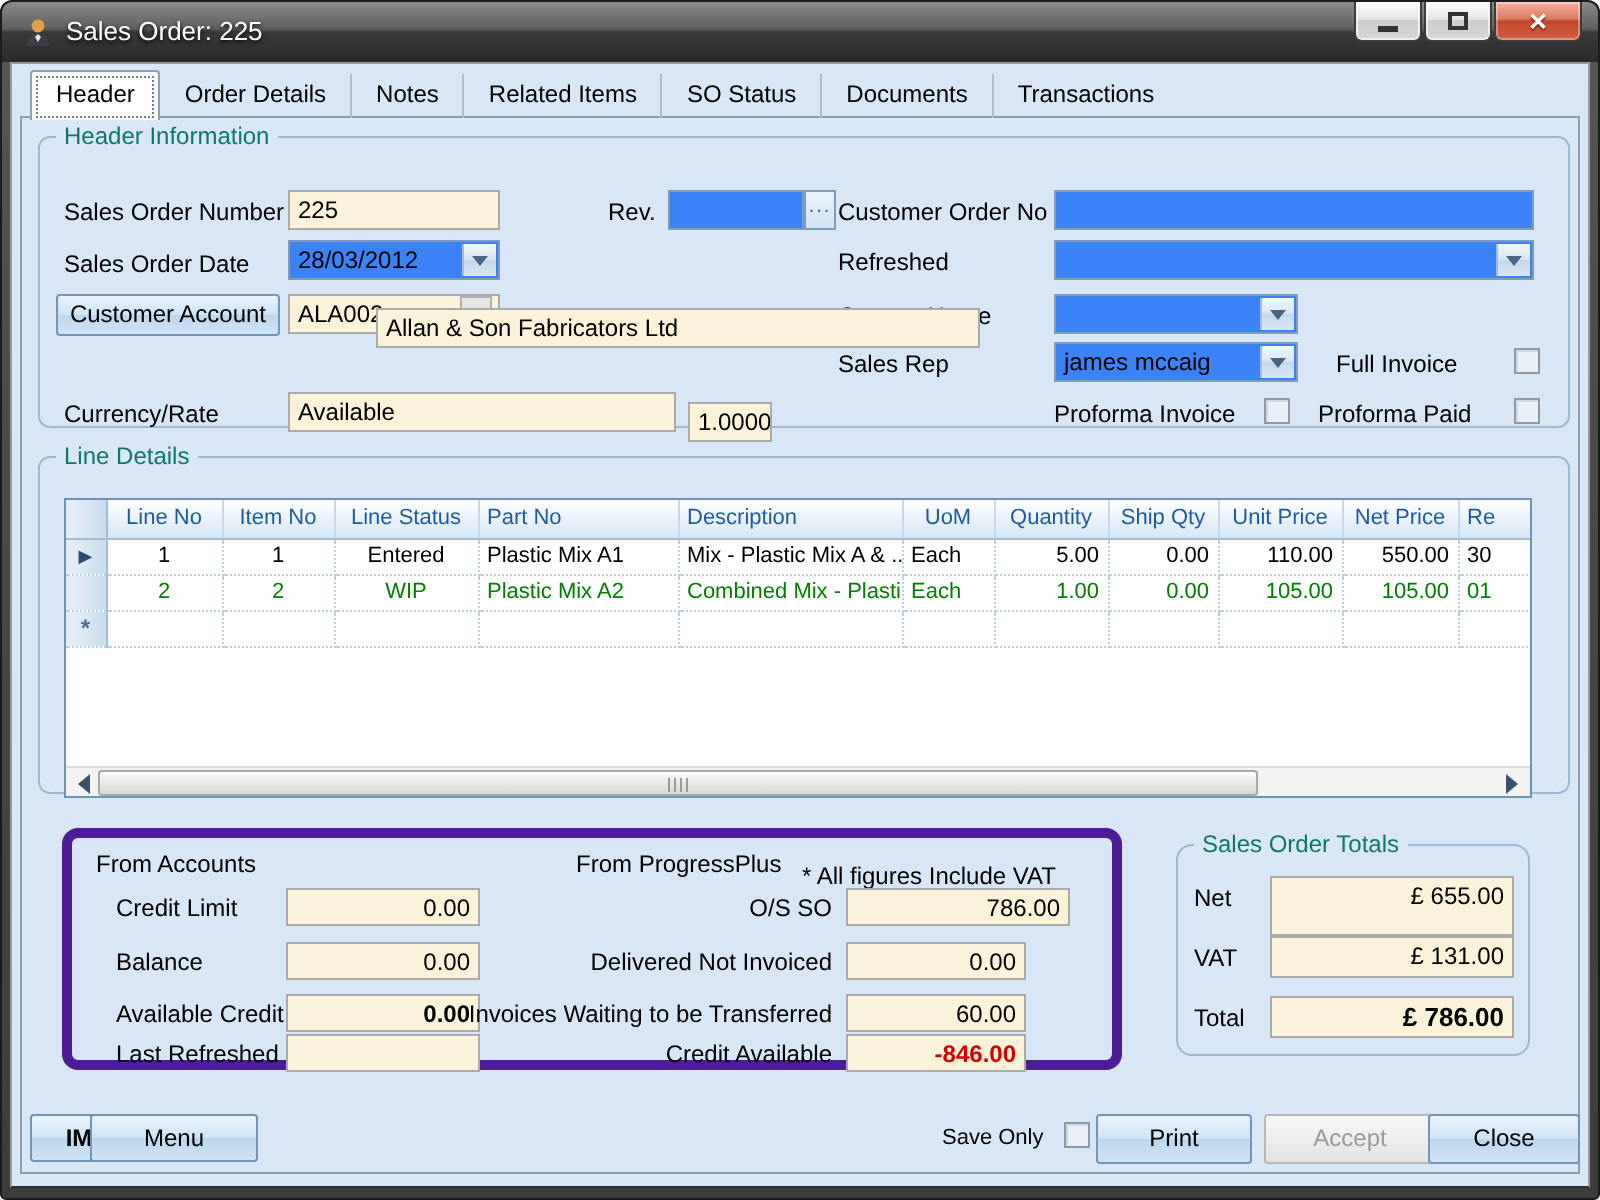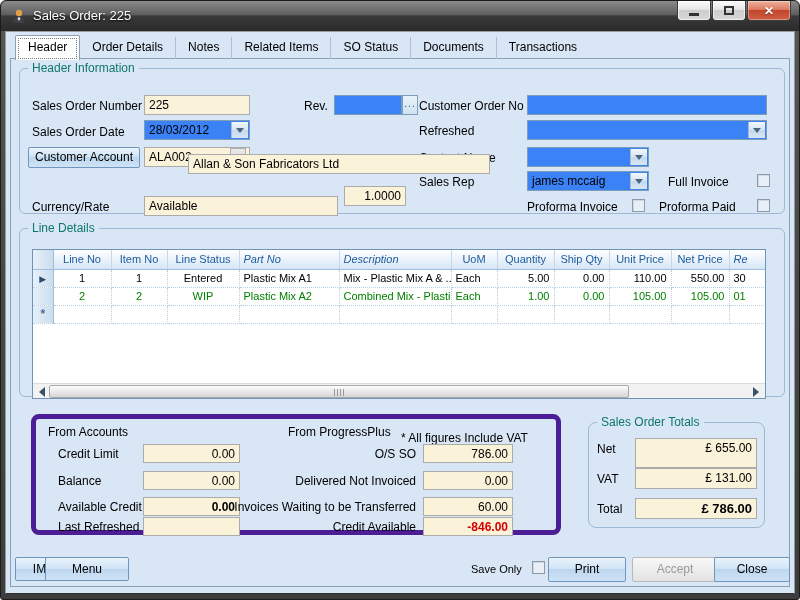--- a/index.html
+++ b/index.html
@@ -95,21 +95,21 @@
   .grid th { height:19px; font-weight:normal; color:#1e5a9e;
     background:linear-gradient(#ffffff,#eaf2fa 50%,#d5e6f6);
     border-bottom:1px solid #9fbcd8; border-left:1px solid #c6d9ec;
     white-space:nowrap; overflow:hidden; }
   .grid td { height:18px; border-right:1px dotted #b9cfe3; border-bottom:1px dotted #b9cfe3;
     white-space:nowrap; overflow:hidden; padding:0 4px; color:#000; }
   .grid tr.green td { color:#008000; }
   .grid .sel { background:linear-gradient(90deg,#e7f0f9,#cadded);
     border-right:1px solid #9fbcd8; text-align:center; padding:0; }
   .grid th.sel { border-left:none; }
-  .ta-c { text-align:center; } .ta-r { text-align:right; } .ta-l { text-align:left; padding-left:4px;font-style:italic; }
+  .ta-c { text-align:center; } .ta-r { text-align:right; } .ta-l { text-align:left; padding-left:4px; }
   .cur-arrow { color:#2b4c6f; font-size:9px; }
   .star { color:#4a6d94; font-size:12px; font-weight:bold; }
 
   
   .hscroll { position:absolute; left:0; right:0; bottom:0; height:15px;
     background:#f2f2f2; border-top:1px solid #dcdcdc; }
   .hs-arrow { position:absolute; top:0; width:16px; height:15px; display:flex;
     align-items:center; justify-content:center; }
   .hs-arrow.left { left:0; } .hs-arrow.right { right:0; }
   .tri-l { width:0; height:0; border:5px solid transparent; border-right:6px solid #39516b; margin-right:3px;}
@@ -205,21 +205,21 @@
         <div class="lbl" style="left:399px; top:100px;">Sales Rep</div>
         <div class="field" style="left:507px; top:96px; width:122px; padding-right:20px;">
           <span>james mccaig</span>
           <span class="combo-arrow"></span>
         </div>
         <div class="lbl" style="left:648px; top:100px;">Full Invoice</div>
         <div class="chk" style="left:737px; top:99px;"></div>
 
         <div class="lbl" style="left:12px; top:125px;">Currency/Rate</div>
         <div class="field cream" style="left:124px; top:121px; width:194px;">Available</div>
-        <div class="field cream right" style="left:324px; top:111px; width:62px;">1.0000</div>
+        <div class="field cream right" style="left:324px; top:126px; width:42px;">1.0000</div>
 
         <div class="lbl" style="left:507px; top:125px;">Proforma Invoice</div>
         <div class="chk" style="left:612px; top:124px;"></div>
         <div class="lbl" style="left:639px; top:125px;">Proforma Paid</div>
         <div class="chk" style="left:737px; top:124px;"></div>
       </fieldset>
 
       <fieldset style="left:8px; top:162px; width:766px; height:176px;">
         <legend>Line Details</legend>
 
@@ -321,40 +321,40 @@
         <div class="lbl" style="left:22px; top:28px;">Credit Limit</div>
         <div class="field cream right acc-field" style="left:107px; top:25px; width:97px;">0.00</div>
         <div class="lbl" style="left:22px; top:55px;">Balance</div>
         <div class="field cream right acc-field" style="left:107px; top:52px; width:97px;">0.00</div>
         <div class="lbl" style="left:22px; top:81px;">Available Credit</div>
         <div class="field cream right bold acc-field" style="left:107px; top:78px; width:97px;">0.00</div>
         <div class="lbl" style="left:22px; top:101px;">Last Refreshed</div>
         <div class="field cream acc-field" style="left:107px; top:98px; width:97px;"></div>
 
         <div class="lbl" style="left:200px; top:28px; width:180px; text-align:right;">O/S SO</div>
-        <div class="field cream right acc-field" style="left:387px; top:25px; width:90px;">786.00</div>
+        <div class="field cream right acc-field" style="left:387px; top:25px; width:112px;">786.00</div>
         <div class="lbl" style="left:200px; top:55px; width:180px; text-align:right;">Delivered Not Invoiced</div>
         <div class="field cream right acc-field" style="left:387px; top:52px; width:90px;">0.00</div>
         <div class="lbl" style="left:155px; top:81px; width:225px; text-align:right;">Invoices Waiting to be Transferred</div>
         <div class="field cream right acc-field" style="left:387px; top:78px; width:90px;">60.00</div>
         <div class="lbl" style="left:200px; top:101px; width:180px; text-align:right;">Credit Available</div>
         <div class="field cream right red acc-field" style="left:387px; top:98px; width:90px;">-846.00</div>
       </div>
 
       <fieldset style="left:577px; top:356px; width:177px; height:113px; border-radius:8px;">
         <legend>Sales Order Totals</legend>
         <div class="lbl" style="left:8px; top:13px;">Net</div>
         <div class="field cream right" style="left:46px; top:9px; width:122px; height:30px; line-height:19px;">£ 655.00</div>
         <div class="lbl" style="left:8px; top:43px;">VAT</div>
         <div class="field cream right" style="left:46px; top:39px; width:122px; height:21px; line-height:19px;">£ 131.00</div>
         <div class="lbl" style="left:8px; top:73px;">Total</div>
         <div class="field cream right bold" style="left:46px; top:69px; width:122px; height:21px; line-height:19px; font-size:13px;">£ 786.00</div>
       </fieldset>
 
-      <div class="btn" style="left:4px; top:498px; width:49px; height:24px; line-height:22px;">IM</div>
+      <div class="btn" style="left:4px; top:498px; width:49px; height:24px; line-height:22px;font-weight:bold;">IM</div>
       <div class="btn" style="left:34px; top:498px; width:84px; height:24px; line-height:22px;">Menu</div>
 
       <div class="lbl footer-lbl" style="left:460px; top:504px;">Save Only</div>
       <div class="chk" style="left:521px; top:502px;"></div>
       <div class="btn" style="left:537px; top:498px; width:78px; height:25px; line-height:23px;">Print</div>
       <div class="btn disabled" style="left:621px; top:498px; width:86px; height:25px; line-height:23px;">Accept</div>
       <div class="btn" style="left:703px; top:498px; width:76px; height:25px; line-height:23px;">Close</div>
 
     </div>
   </div>

